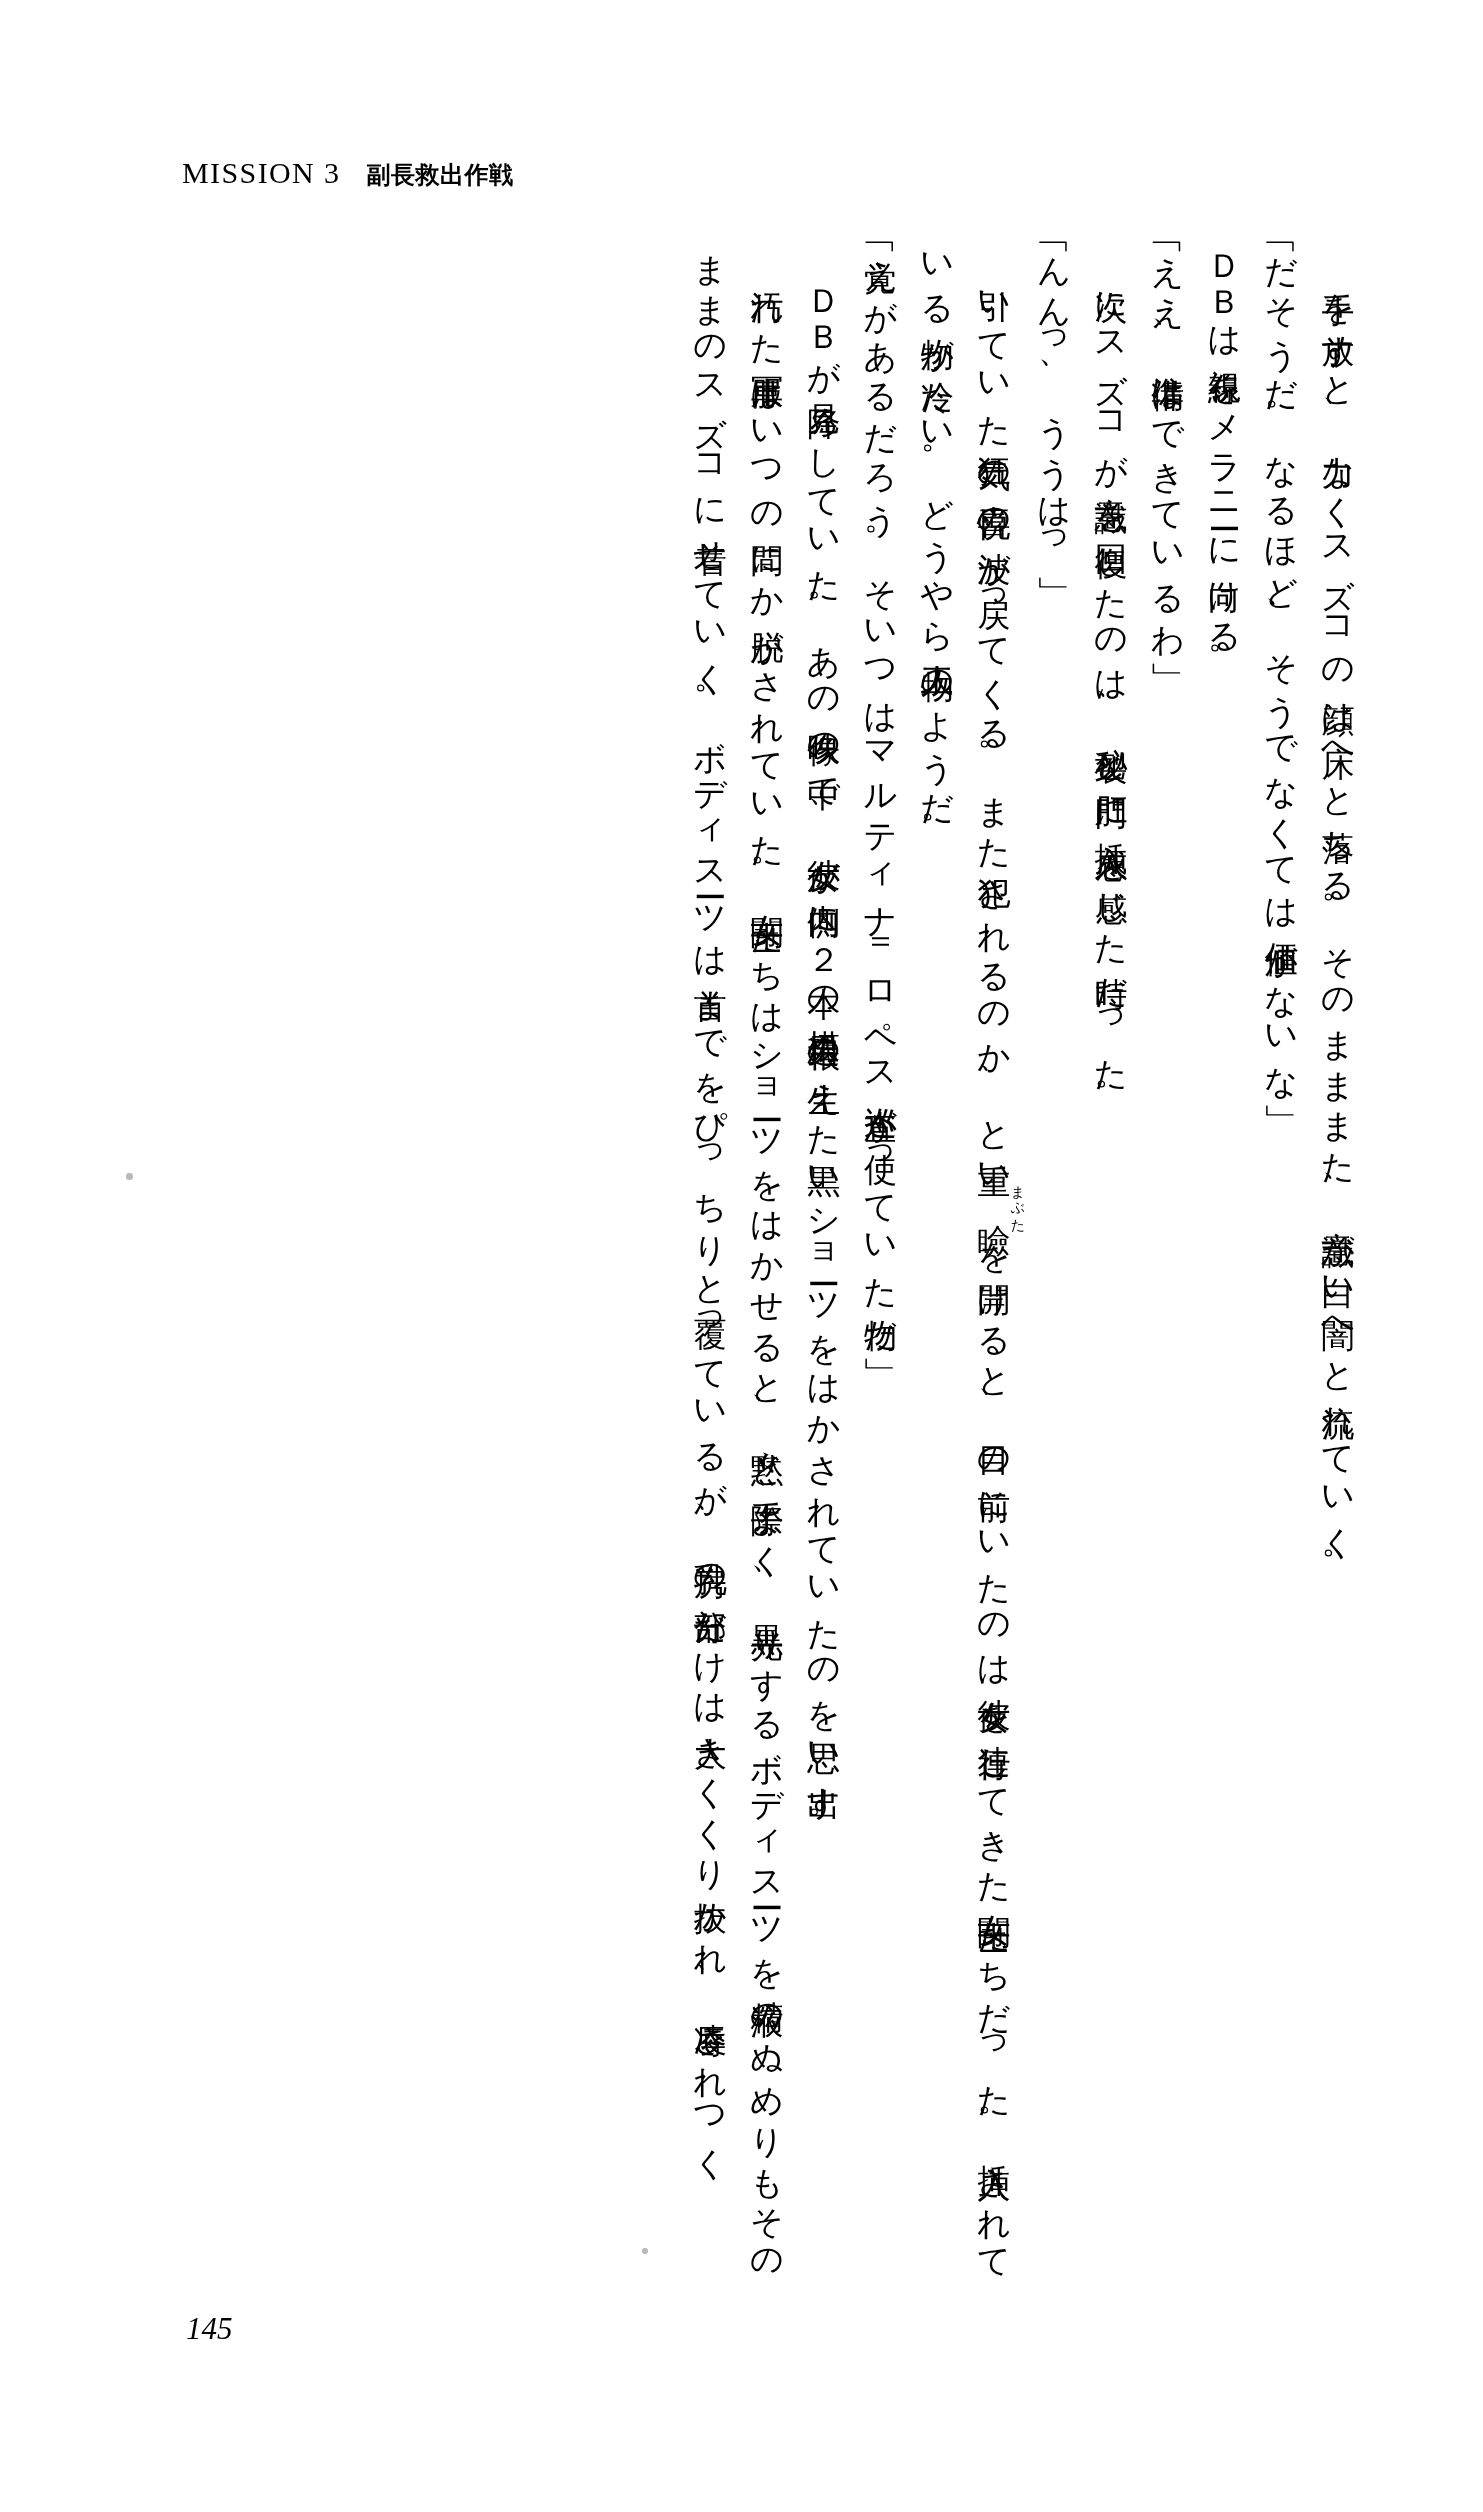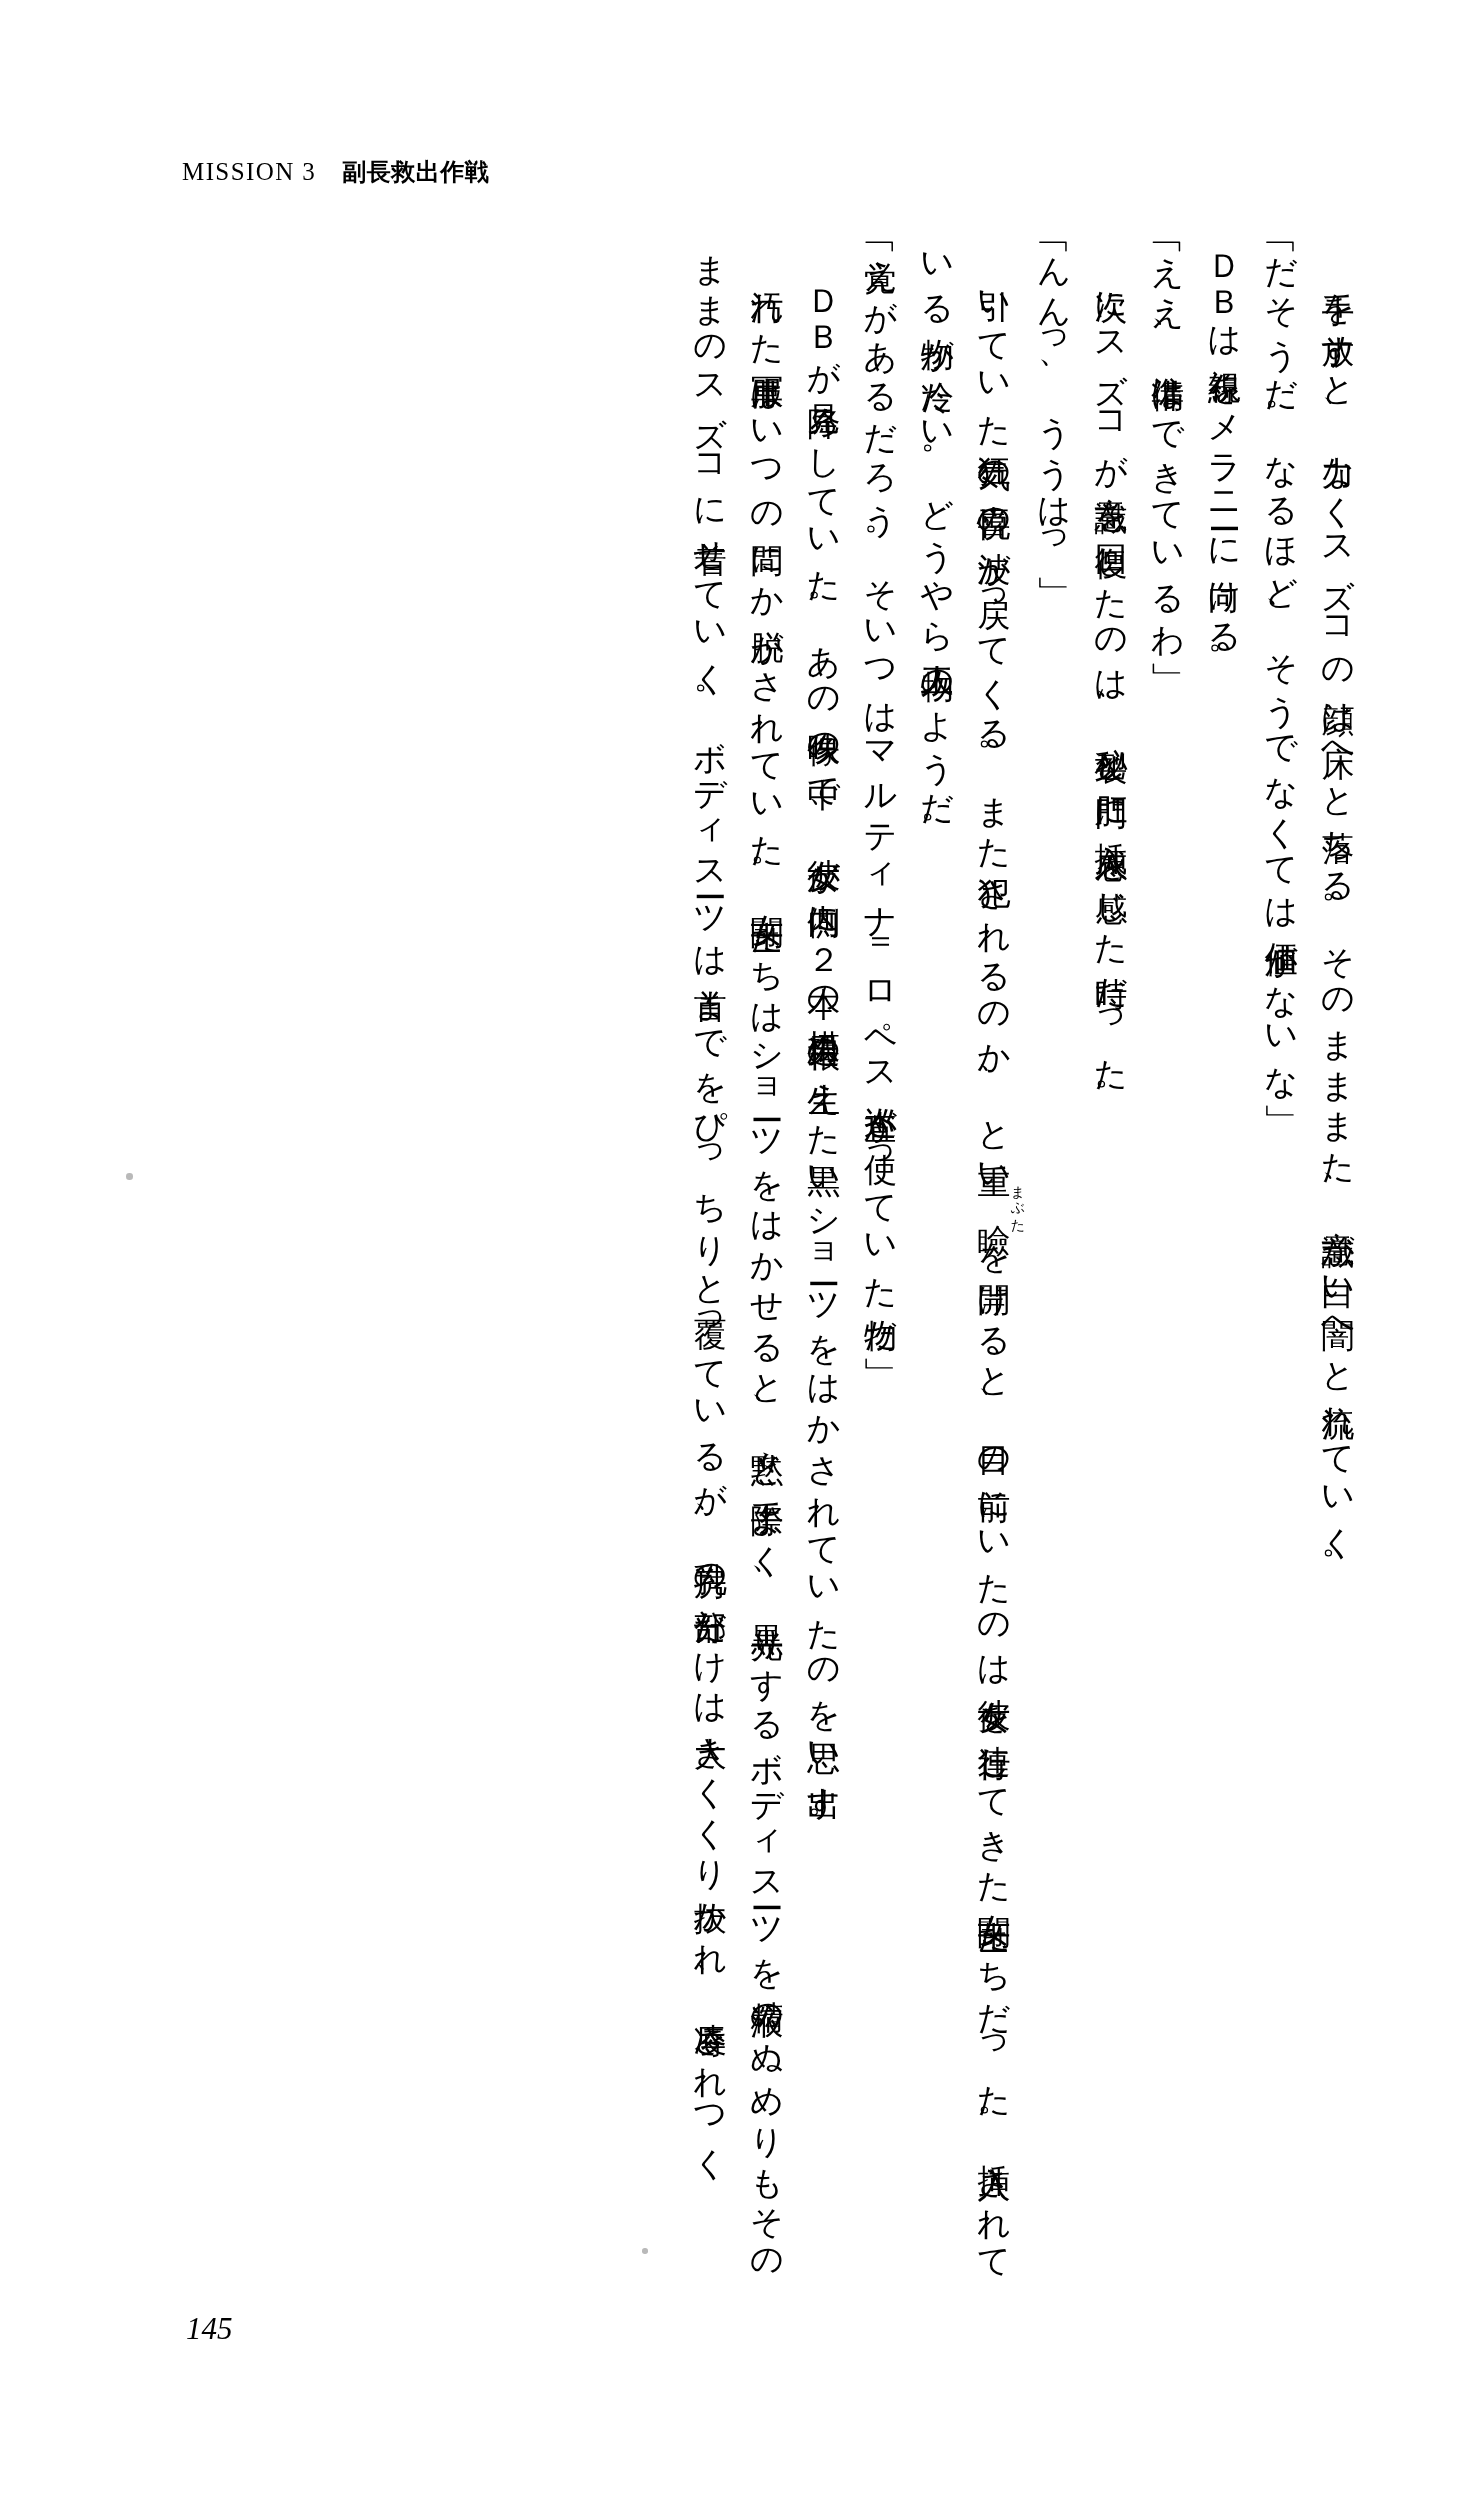--- a/index.html
+++ b/index.html
@@ -29,21 +29,21 @@
     position: absolute;
     left: 182px;
     top: 156px;
     font-size: 25px;
     letter-spacing: 0.5px;
     white-space: nowrap;
     font-family: "Liberation Serif", "DejaVu Serif", serif;
   }
   .running-head .mission {
     font-family: "Liberation Serif", "DejaVu Serif", serif;
-    font-size: 25px;
+    font-size: 30px;
     letter-spacing: 1.4px;
   }
   .running-head .chaptertitle {
     font-family: "DejaVu Sans", "Liberation Sans", sans-serif;
     font-size: 24px;
     margin-left: 26px;
     font-weight: 600;
   }
 
   

